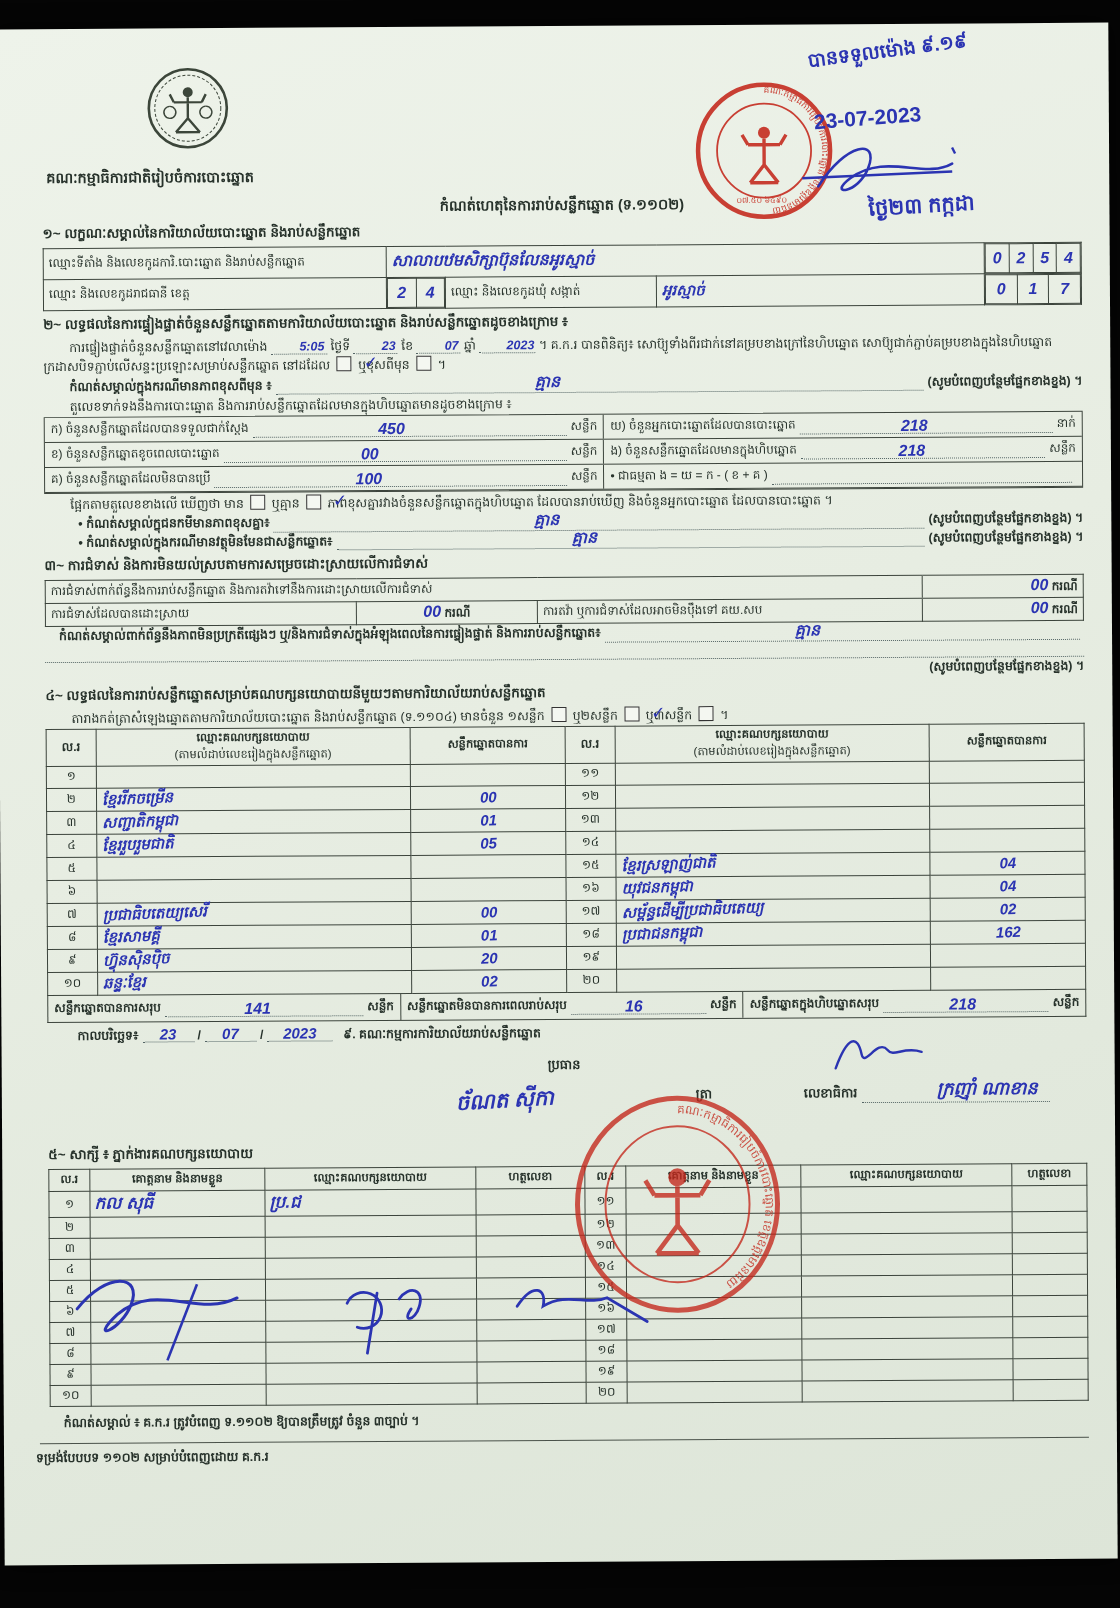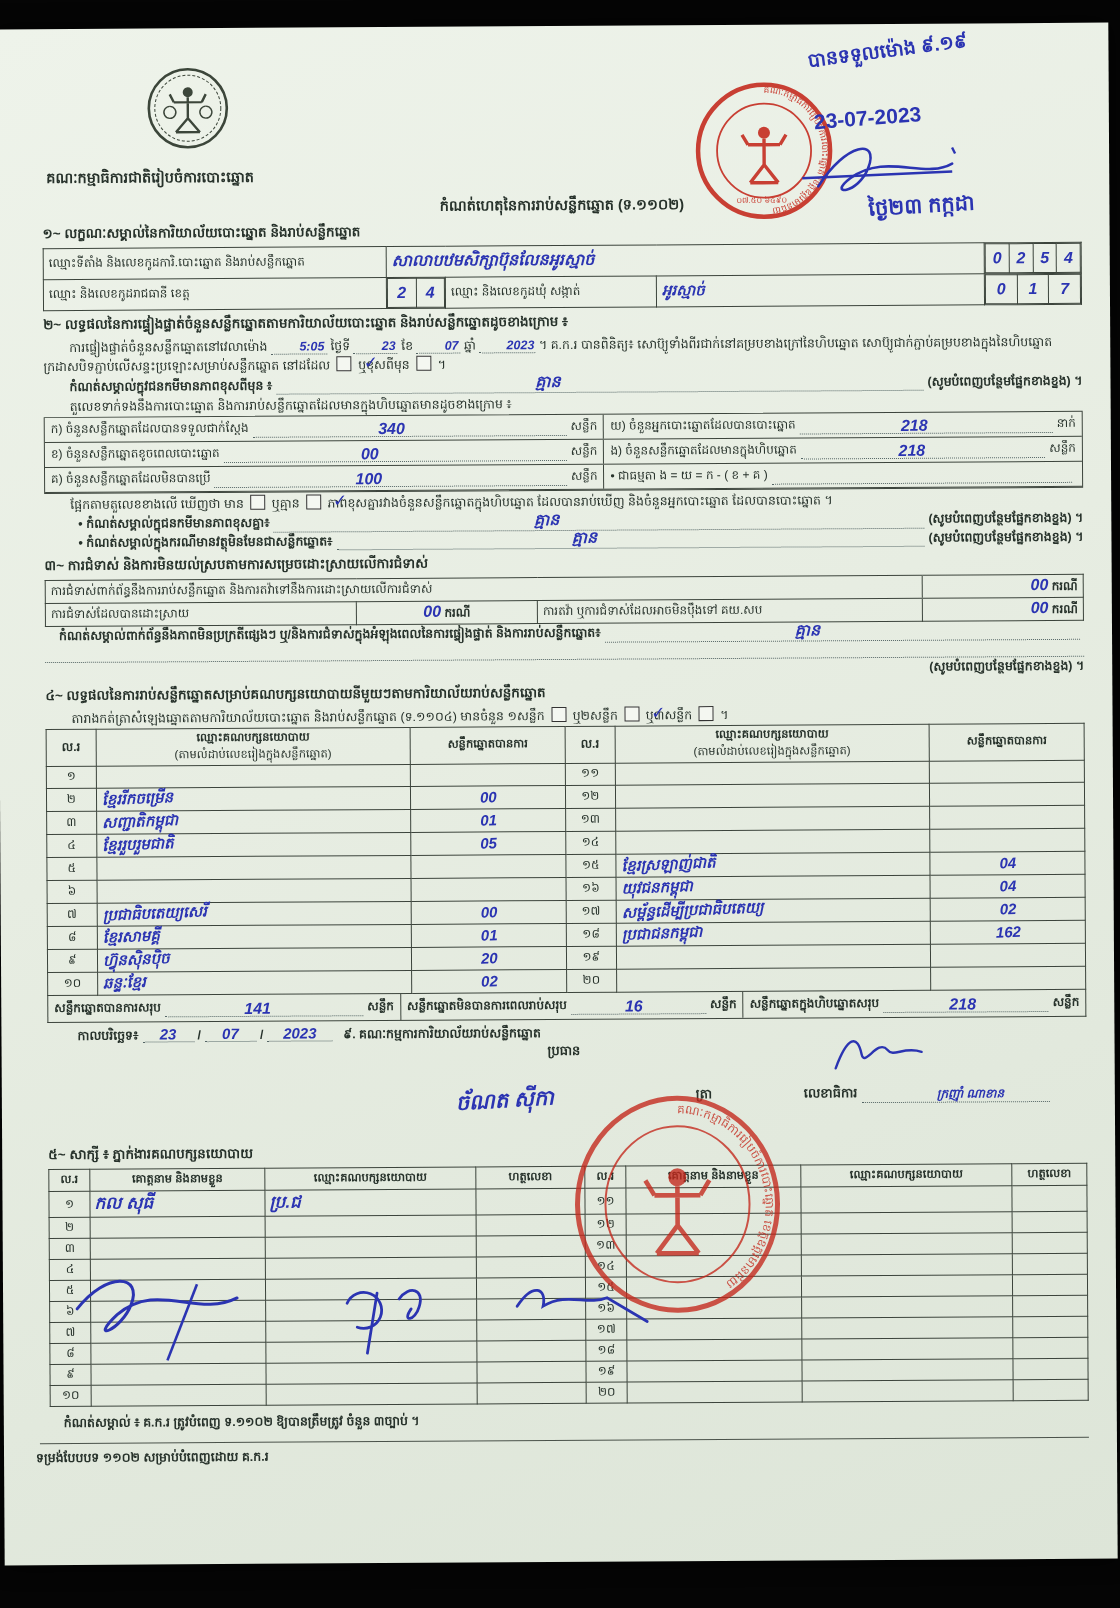--- a/index.html
+++ b/index.html
@@ -154,36 +154,36 @@
     <span>ឆ្នាំ</span>
     <span class="dotval" style="min-width:56px"><span class="hw">2023</span></span>
     <span>។ គ.ក.រ បានពិនិត្យ៖ សោប៊្យូទាំងពីរជាក់នៅគម្របខាងក្រៅនៃហិបឆ្នោត</span>
     <span>សោប៊្យូជាក់ភ្ជាប់គម្របខាងក្នុងនៃហិបឆ្នោត ក្រដាសបិទភ្ជាប់លើសន្ទះប្រឡោះសម្រាប់សន្លឹកឆ្នោត នៅដដែល</span>
     <span class="cb checked"></span>
     <span>ឬខុសពីមុន</span>
     <span class="cb"></span>
     <span>។</span>
   </div>
   <div class="bodytxt" style="display:flex;align-items:flex-end;margin:1px 0 2px 26px;font-weight:bold">
-    <span>កំណត់សម្គាល់ក្នុវជនកមីមានភាពខុសពីមុន ៖</span>
+    <span>កំណត់សម្គាល់ក្នុងករណីមានភាពខុសពីមុន ៖</span>
     <span class="leader">
         <span class="hw">គ្មាន</span>
       </span>
     <span>(សូមបំពេញបន្ថែមផ្នែកខាងខ្នង) ។</span>
   </div>
   <div class="bodytxt" style="text-indent:26px">តួលេខទាក់ទងនឹងការបោះឆ្នោត និងការរាប់សន្លឹកឆ្នោតដែលមានក្នុងហិបឆ្នោតមានដូចខាងក្រោម ៖</div>
 
   <div style="border:1.4px solid #3c443c">
     <div class="cnt-rows">
 
     <div class="cnt-row" style="border-bottom:1px solid #3c443c">
         <div class="cnt-cell" style="width:54%;border-right:1px solid #3c443c">
           <span>ក) ចំនួនសន្លឹកឆ្នោតដែលបានទទួលជាក់ស្តែង</span>
           <span class="leader">
-              <span class="hw">340</span>
+              <span class="hw">450</span>
             </span>
           <span>សន្លឹក</span>
         </div>
         <div class="cnt-cell" style="width:46%">
           <span>យ) ចំនួនអ្នកបោះឆ្នោតដែលបានបោះឆ្នោត</span>
           <span class="leader">
               <span class="hw">218</span>
             </span>
           <span>នាក់</span>
         </div>
@@ -402,30 +402,30 @@
 
   <div class="bodytxt" style="margin:4px 0 0 30px;font-weight:bold">
     <span>កាលបរិច្ឆេទ៖</span>
     <span class="dotval" style="min-width:52px"><span class="hw" style="font-size:15px">23</span></span> /
     <span class="dotval" style="min-width:52px"><span class="hw" style="font-size:15px">07</span></span> /
     <span class="dotval" style="min-width:66px"><span class="hw" style="font-size:15px">2023</span></span>&nbsp;&nbsp;
     <span>៩. គណៈកម្មការការិយាល័យរាប់សន្លឹកឆ្នោត</span>
   </div>
 
   <div class="signblock">
-    <div style="position:absolute;left:500px;top:0;font-weight:bold">ប្រធាន</div>
+    <div style="position:absolute;left:500px;top:14px;font-weight:bold">ប្រធាន</div>
     <div class="hw" style="position:absolute;left:408px;top:44px;font-size:21px;transform:rotate(-3deg)">ច័ណត ស៊ីកា</div>
     <div style="position:absolute;left:648px;top:44px;font-weight:bold">ត្រា</div>
     <svg style="position:absolute;left:780px;top:-12px" width="120" height="48" viewBox="0 0 120 48">
       <path d="M8,40 C20,8 30,6 34,26 C37,40 50,10 60,22 C66,30 76,18 94,24" fill="none" stroke="#2b34b2" stroke-width="2.4" stroke-linecap="round"></path>
     </svg>
     <div style="position:absolute;left:756px;top:44px;font-weight:bold;display:flex;align-items:flex-end;width:250px">
       <span>លេខាធិការ</span>
       <span class="leader">
-          <span class="hw" style="font-size:12px">ក្រញ៉ាំ ណាខាន</span>
+          <span class="hw" style="font-size:18px">ក្រញ៉ាំ ណាខាន</span>
         </span>
     </div>
   </div>
 
   <div class="sec-head">៥~ សាក្សី ៖ ភ្នាក់ងារគណបក្សនយោបាយ</div>
   <table class="wtbl">
     <thead>
       <tr>
         <th style="width:34px">ល.រ</th>
         <th style="width:168px">គោត្តនាម និងនាមខ្លួន</th>

